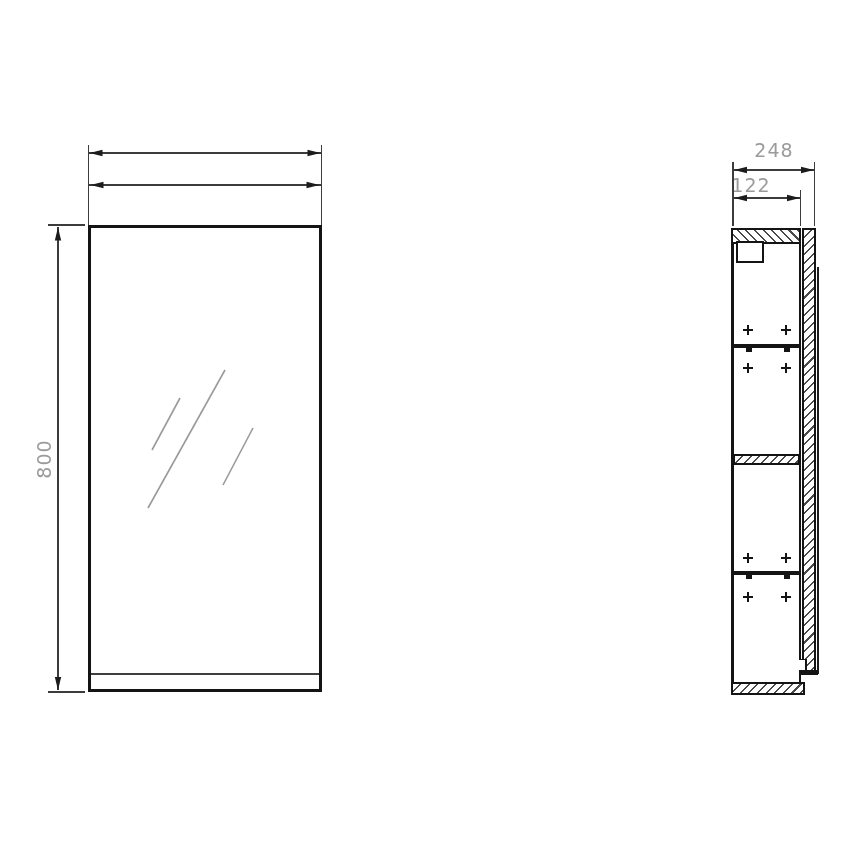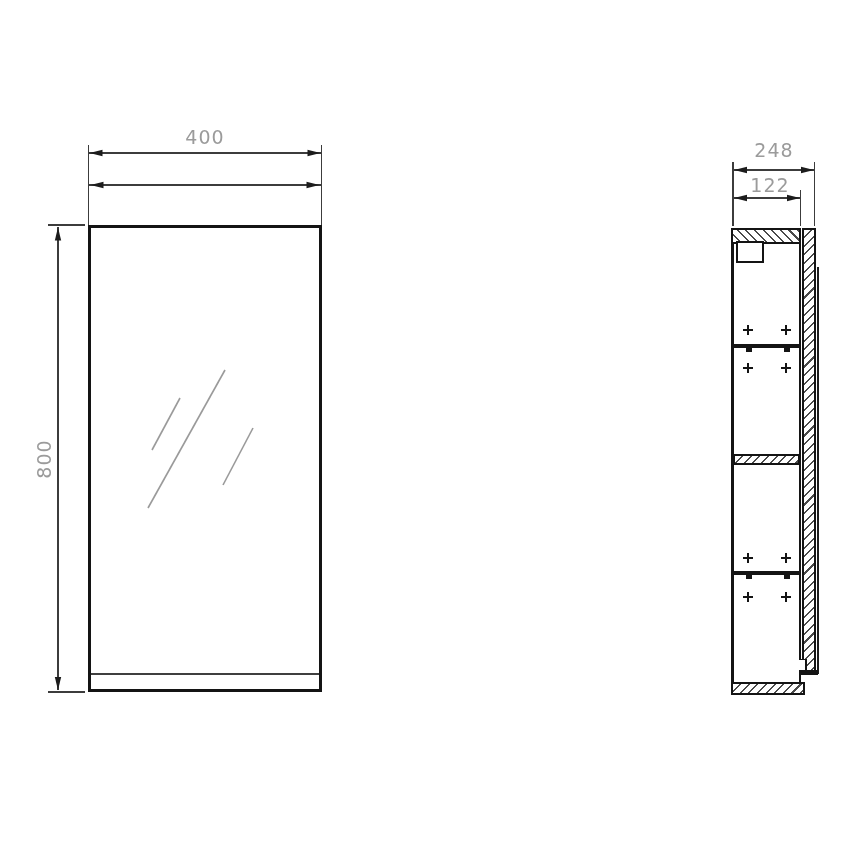--- a/index.html
+++ b/index.html
@@ -32,21 +32,20 @@
 </head>
 <body>
 
 <div class="sheet">
 
   <div style="position:absolute;left:88px;top:225px;width:234px;height:467px;box-sizing:border-box;border:3px solid #141414;background:#fff;"></div>
 
   <div class="dline" style="left:91px;top:672.5px;width:228px;height:2px;background:#3f3f3f;"></div>
 
   <div class="dline" style="left:88px;top:152.4px;width:234px;height:1.3px;"></div>
-  <div class="dimlabel" style="left:88px;top:126px;width:234px;">400</div>
 
   <div class="dline" style="left:89px;top:184.4px;width:232px;height:1.3px;"></div>
 
   <div class="dline" style="left:57.4px;top:227px;width:1.3px;height:463px;"></div>
   <div class="dimlabel vert" style="left:10px;top:448px;width:68px;">800</div>
 
   <div class="dline" style="left:87.8px;top:145px;width:1.2px;height:80px;"></div>
   <div class="dline" style="left:321px;top:145px;width:1.2px;height:80px;"></div>
   <div class="dline" style="left:48px;top:224.4px;width:37px;height:1.2px;"></div>
   <div class="dline" style="left:48px;top:691.4px;width:37px;height:1.2px;"></div>
@@ -84,21 +83,21 @@
   <div class="plus" style="left:781px;top:363px;"></div>
   <div class="plus" style="left:743px;top:553px;"></div>
   <div class="plus" style="left:781px;top:553px;"></div>
   <div class="plus" style="left:743px;top:592px;"></div>
   <div class="plus" style="left:781px;top:592px;"></div>
 
   <div class="dline" style="left:733px;top:169.4px;width:82px;height:1.3px;"></div>
   <div class="dimlabel" style="left:733px;top:139px;width:82px;">248</div>
 
   <div class="dline" style="left:733px;top:197.4px;width:68px;height:1.3px;"></div>
-  <div class="dimlabel" style="left:736px;top:174px;width:68px;">122</div>
+  <div class="dimlabel" style="left:717px;top:174px;width:68px;">122</div>
 
   <div class="dline" style="left:732.4px;top:162px;width:1.2px;height:64px;"></div>
   <div class="dline" style="left:814px;top:162px;width:1.2px;height:64px;"></div>
   <div class="dline" style="left:800px;top:190px;width:1.2px;height:36px;"></div>
 
   <svg class="overlay" width="868" height="868" viewBox="0 0 868 868">
 
     <g stroke="#9a9a9a" stroke-width="1.6">
       <line x1="152" y1="450" x2="180" y2="398"></line>
       <line x1="148" y1="508" x2="225" y2="370"></line>

